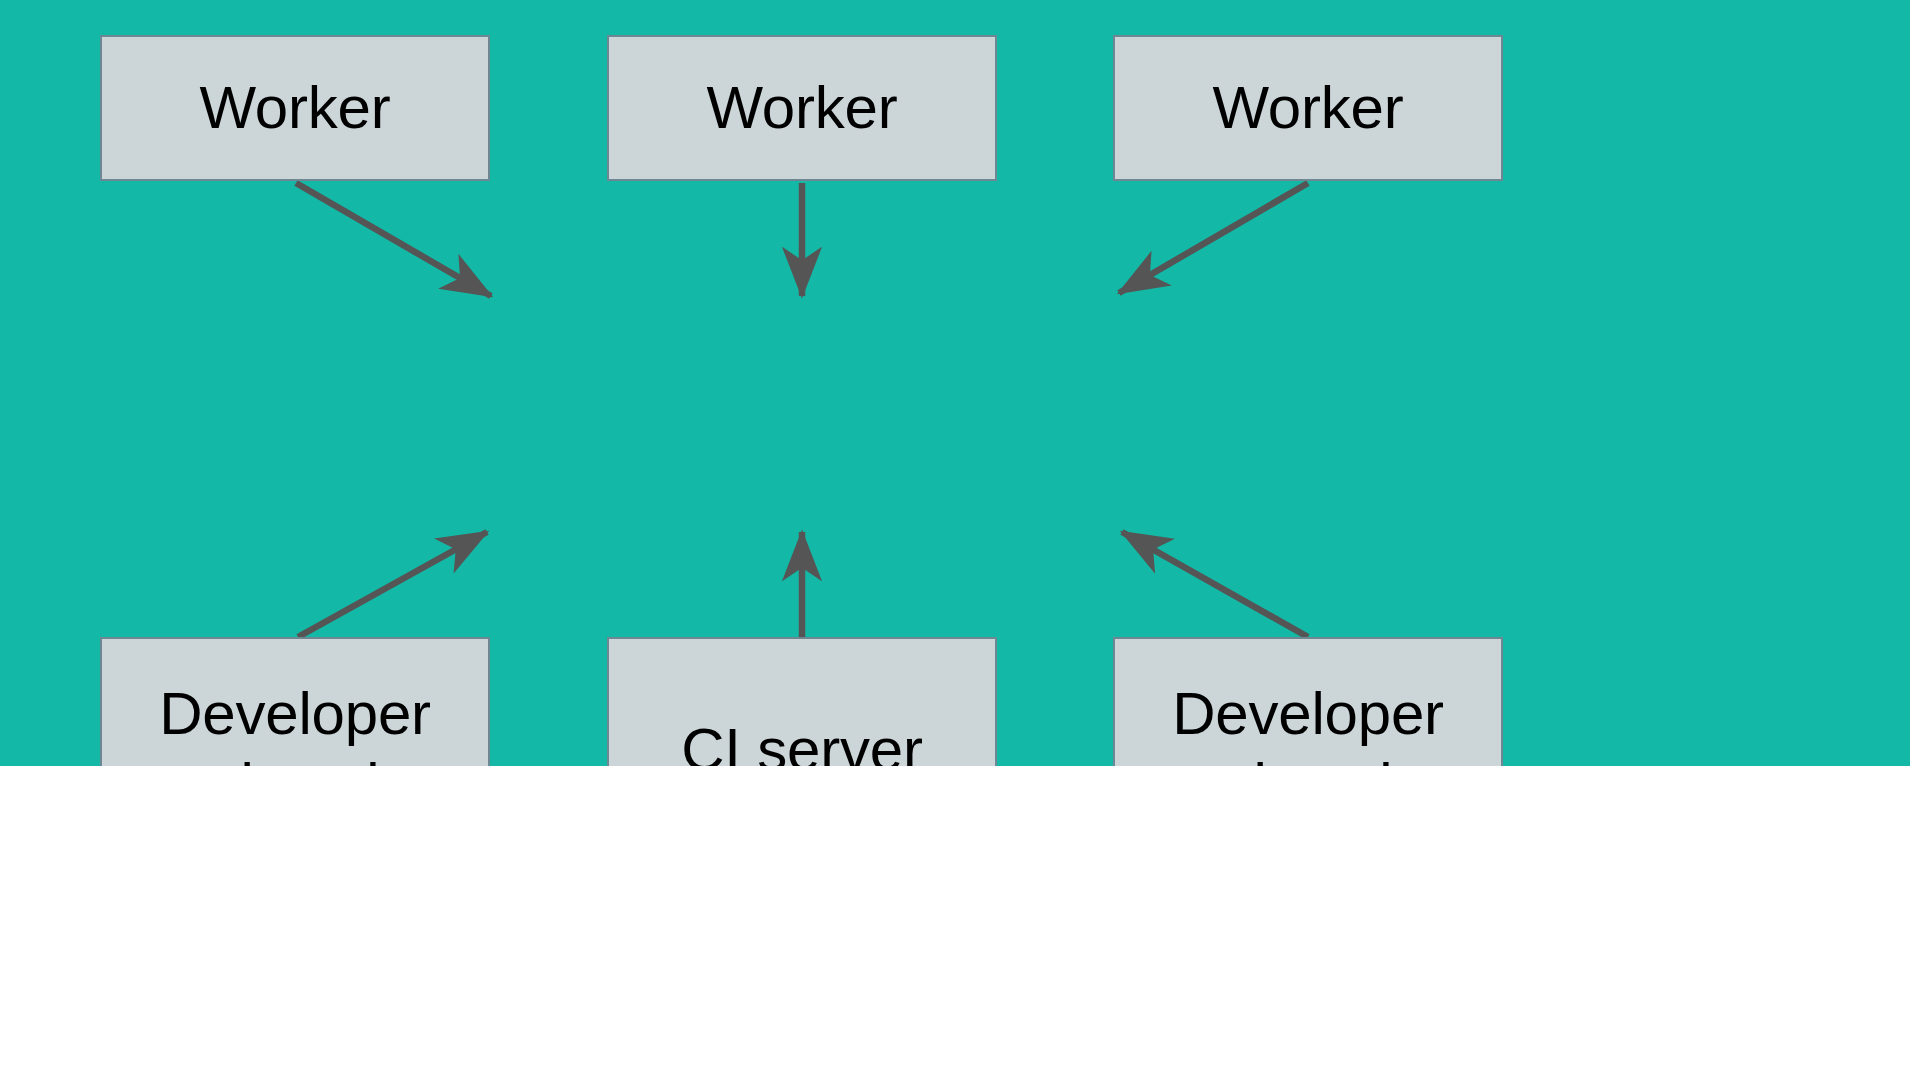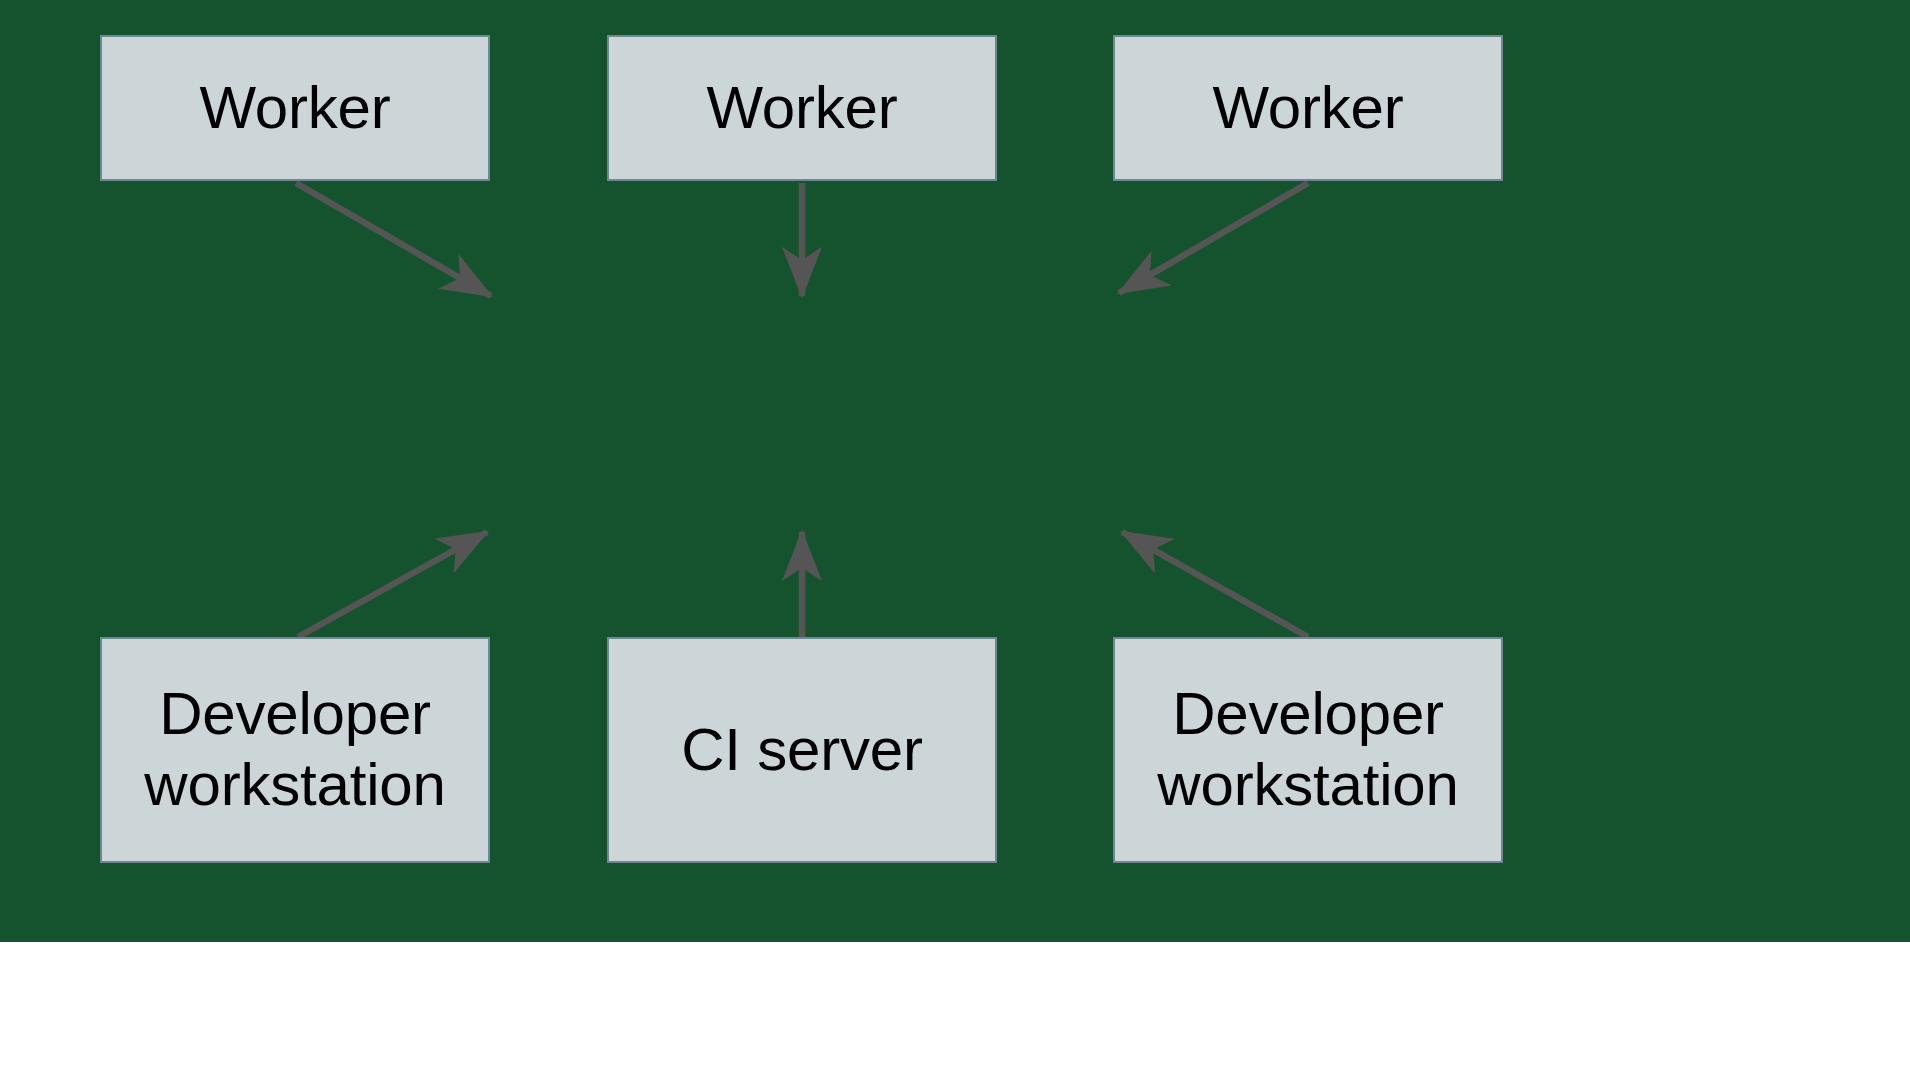--- a/index.html
+++ b/index.html
@@ -7,22 +7,22 @@
     margin: 0;
     padding: 0;
     background: #ffffff;
   }
   body {
     font-family: "Liberation Sans", sans-serif;
   }
   #canvas {
     position: relative;
     width: 1910px;
-    height: 942px;
-    background: #14532d;
+    height: 766px;
+    background: #14b8a6;
     overflow: hidden;
   }
   #edges {
     position: absolute;
     left: 0;
     top: 0;
     width: 1910px;
     height: 1090px;
     pointer-events: none;
   }

